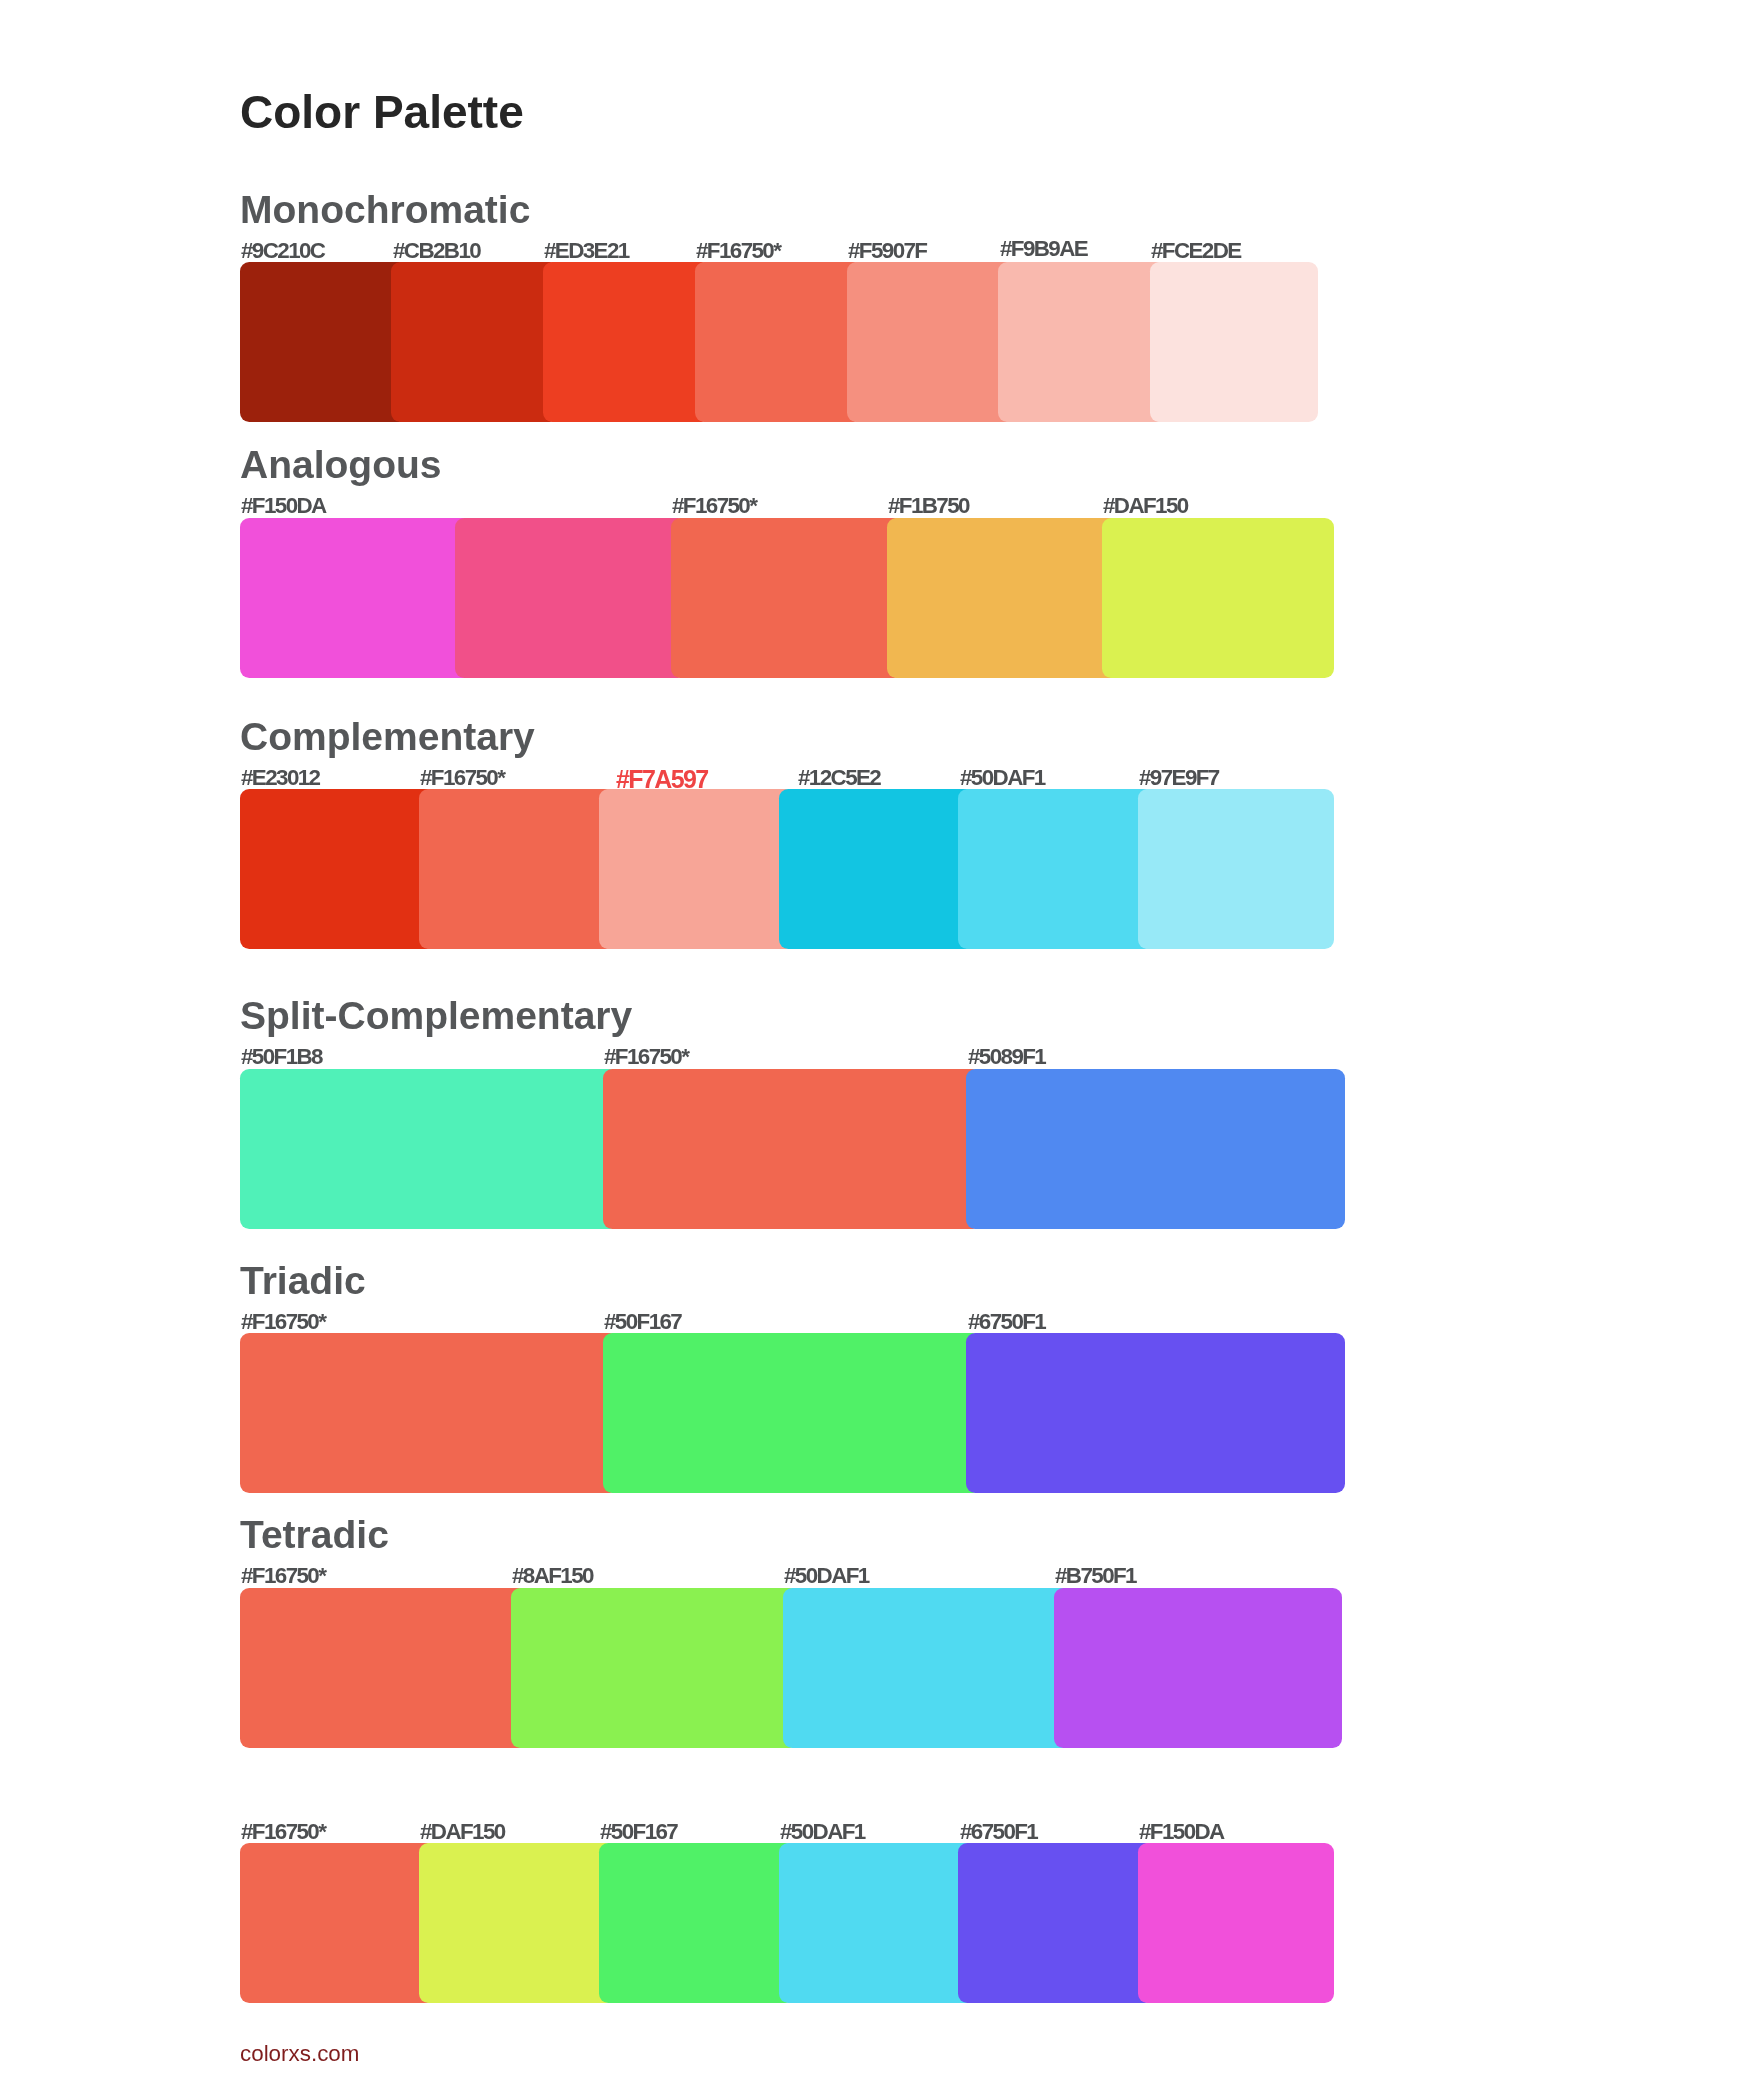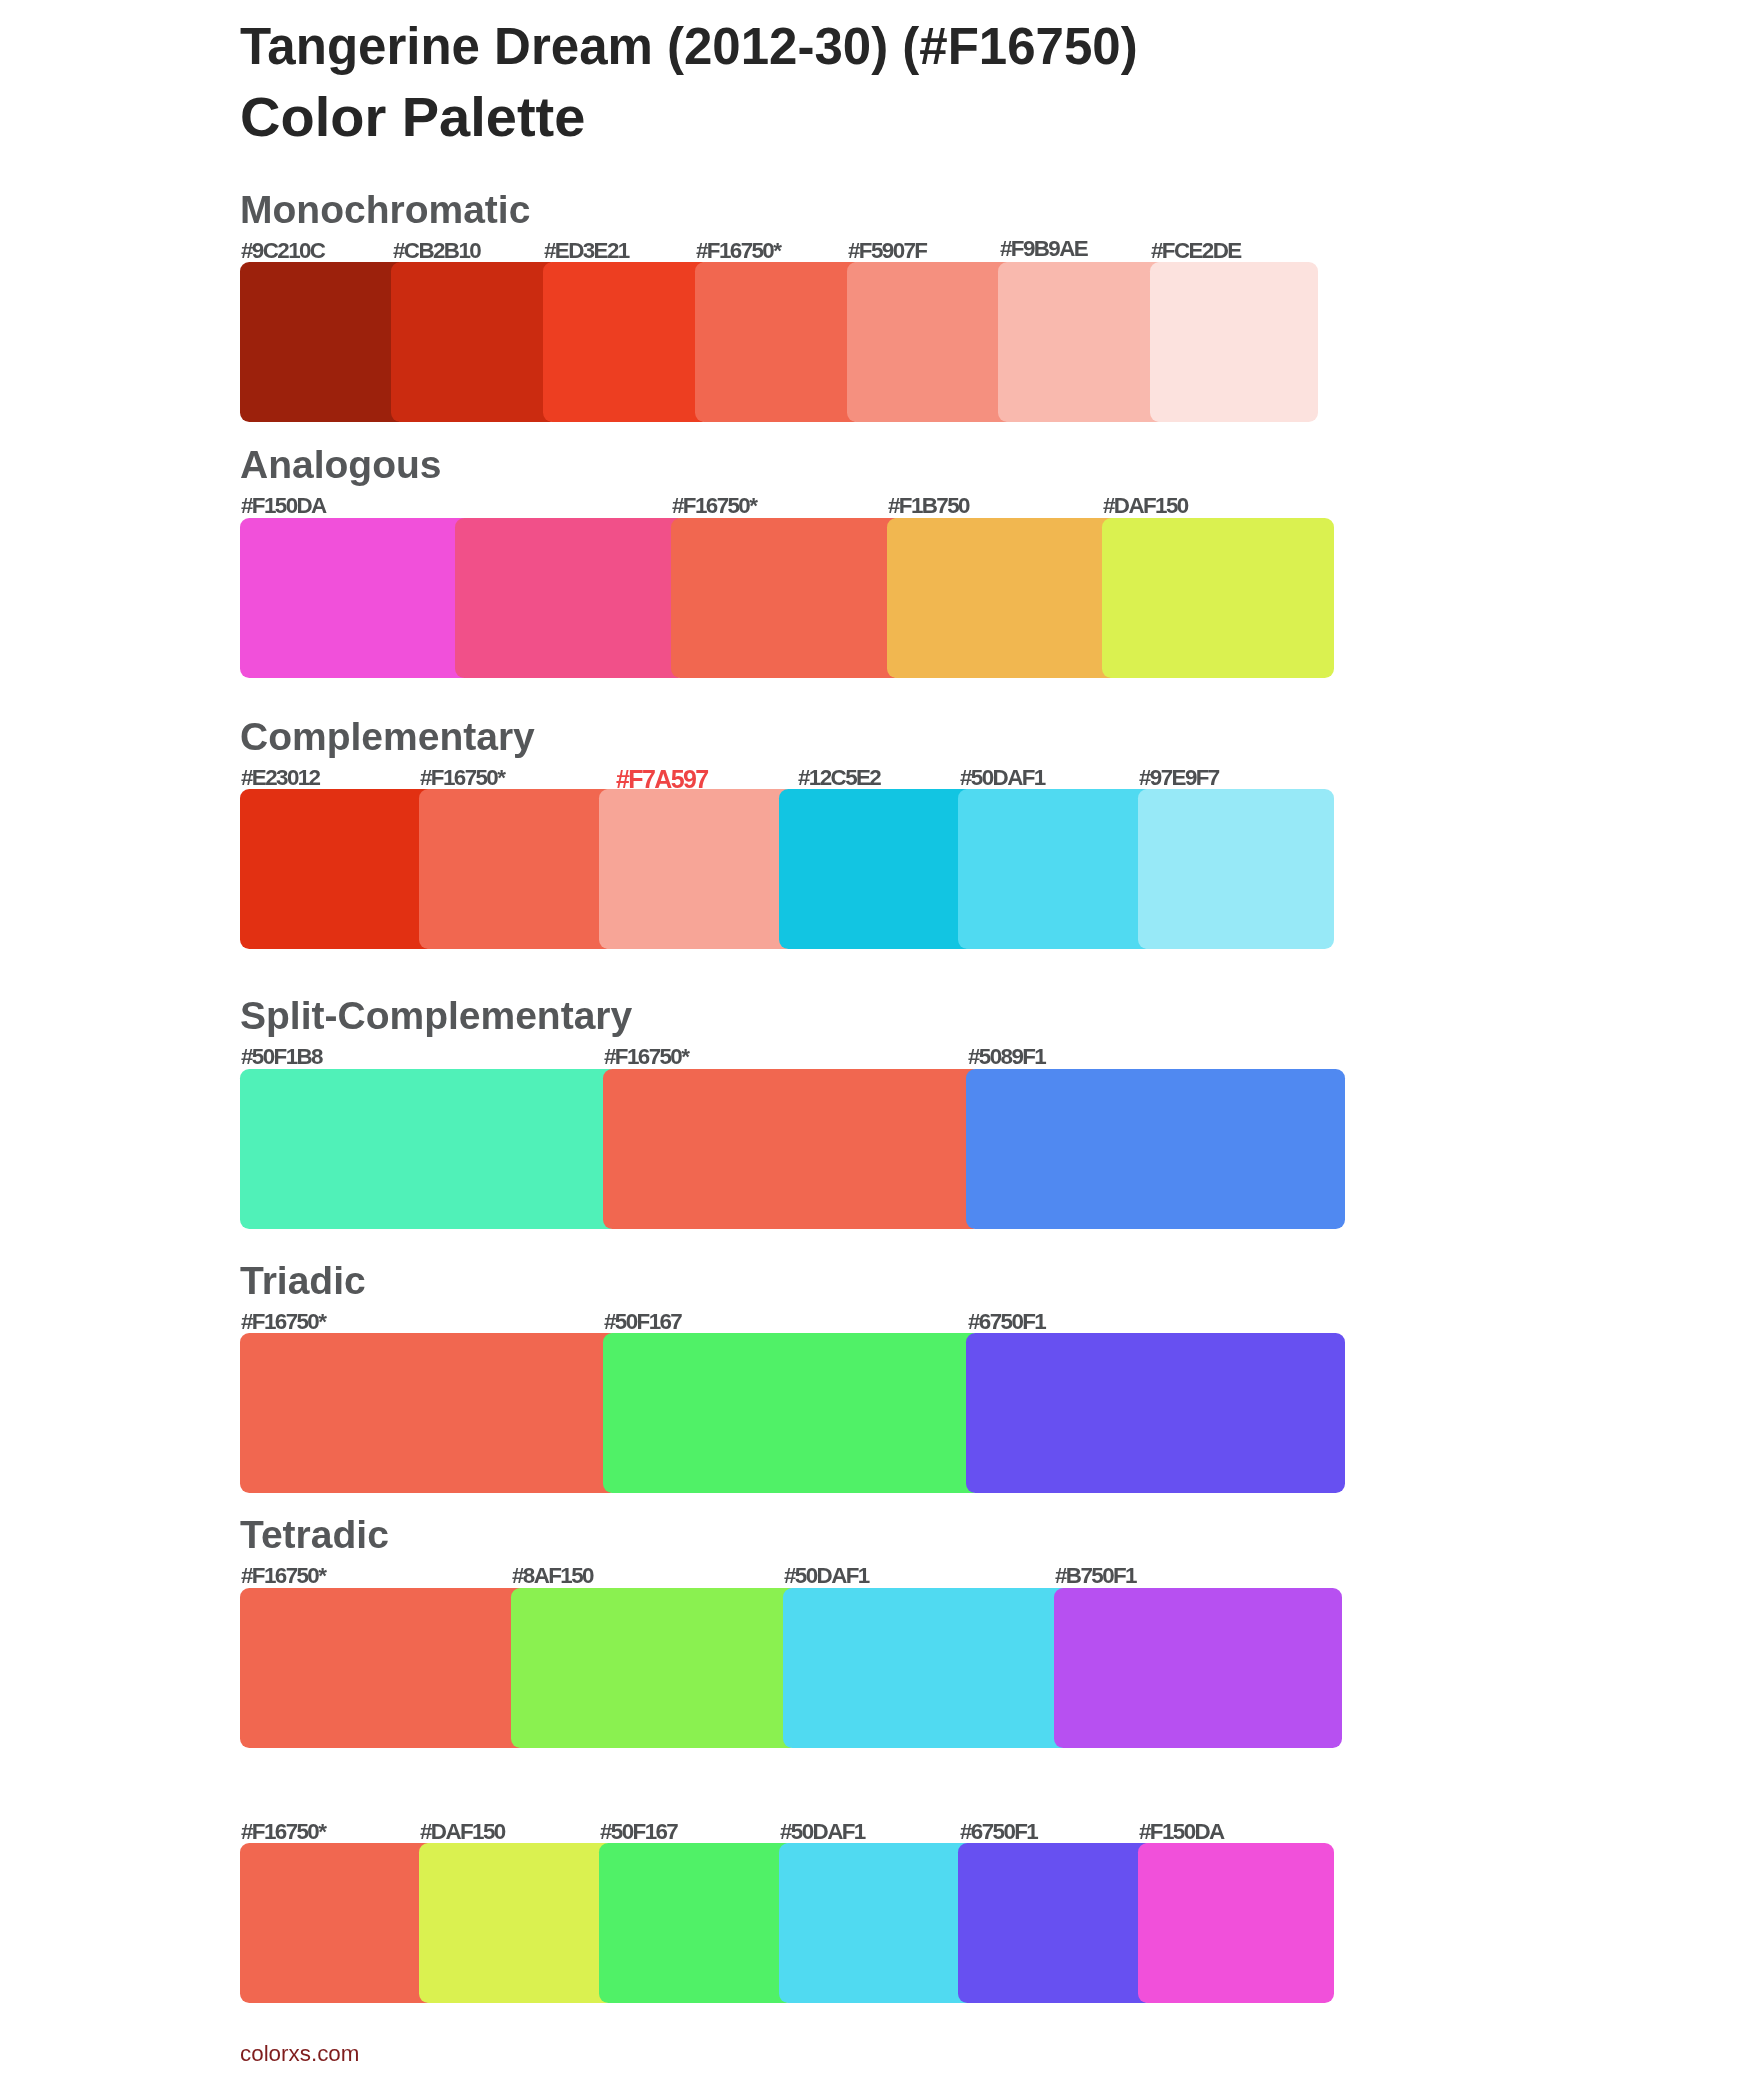--- a/index.html
+++ b/index.html
@@ -13,22 +13,21 @@
   .subtitle{position:absolute;font-weight:700;line-height:1;white-space:nowrap;transform:translateZ(0);}
   .sec-head{position:absolute;font-weight:700;line-height:1;white-space:nowrap;transform:translateZ(0);}
   .lbl{position:absolute;font-weight:700;line-height:1;white-space:nowrap;transform:translateZ(0);}
   .sw{position:absolute;}
   .footer{position:absolute;font-weight:400;line-height:1;white-space:nowrap;transform:translateZ(0);}
 </style>
 </head>
 <body>
 
 <div class="page">
-  <div class="title" style="left: 240px; top: 21px; font-size: 51px; color: rgb(38, 38, 38);">Tangerine Dream (2012-30) (#F16750)</div>
-  <div class="subtitle" style="left: 240px; top: 89px; font-size: 56px; color: rgb(38, 38, 38);">Color Palette</div>
+  <div class="subtitle" style="left: 240px; top: 89px; font-size: 46px; color: rgb(38, 38, 38);">Color Palette</div>
   <div id="sections">
       <div class="sec-head" style="left: 240px; top: 190px; font-size: 39px; color: rgb(85, 87, 89);">Monochromatic</div>
       <div class="lbl" style="left: 241px; top: 240px; font-size: 22.4px; letter-spacing: -1.6px; color: rgb(77, 79, 81);">#9C210C</div>
       <div class="sw" style="left: 240px; top: 262px; width: 168px; height: 160px; border-radius: 9.2px; background: rgb(156, 33, 12); z-index: 1;"></div>
       <div class="lbl" style="left: 393px; top: 240px; font-size: 22.4px; letter-spacing: -1.6px; color: rgb(77, 79, 81);">#CB2B10</div>
       <div class="sw" style="left: 391px; top: 262px; width: 168px; height: 160px; border-radius: 9.2px; background: rgb(203, 43, 16); z-index: 2;"></div>
       <div class="lbl" style="left: 544px; top: 240px; font-size: 22.4px; letter-spacing: -1.6px; color: rgb(77, 79, 81);">#ED3E21</div>
       <div class="sw" style="left: 543px; top: 262px; width: 168px; height: 160px; border-radius: 9.2px; background: rgb(237, 62, 33); z-index: 3;"></div>
       <div class="lbl" style="left: 696px; top: 240px; font-size: 22.4px; letter-spacing: -1.6px; color: rgb(77, 79, 81);">#F16750*</div>
       <div class="sw" style="left: 695px; top: 262px; width: 168px; height: 160px; border-radius: 9.2px; background: rgb(241, 103, 80); z-index: 4;"></div>

